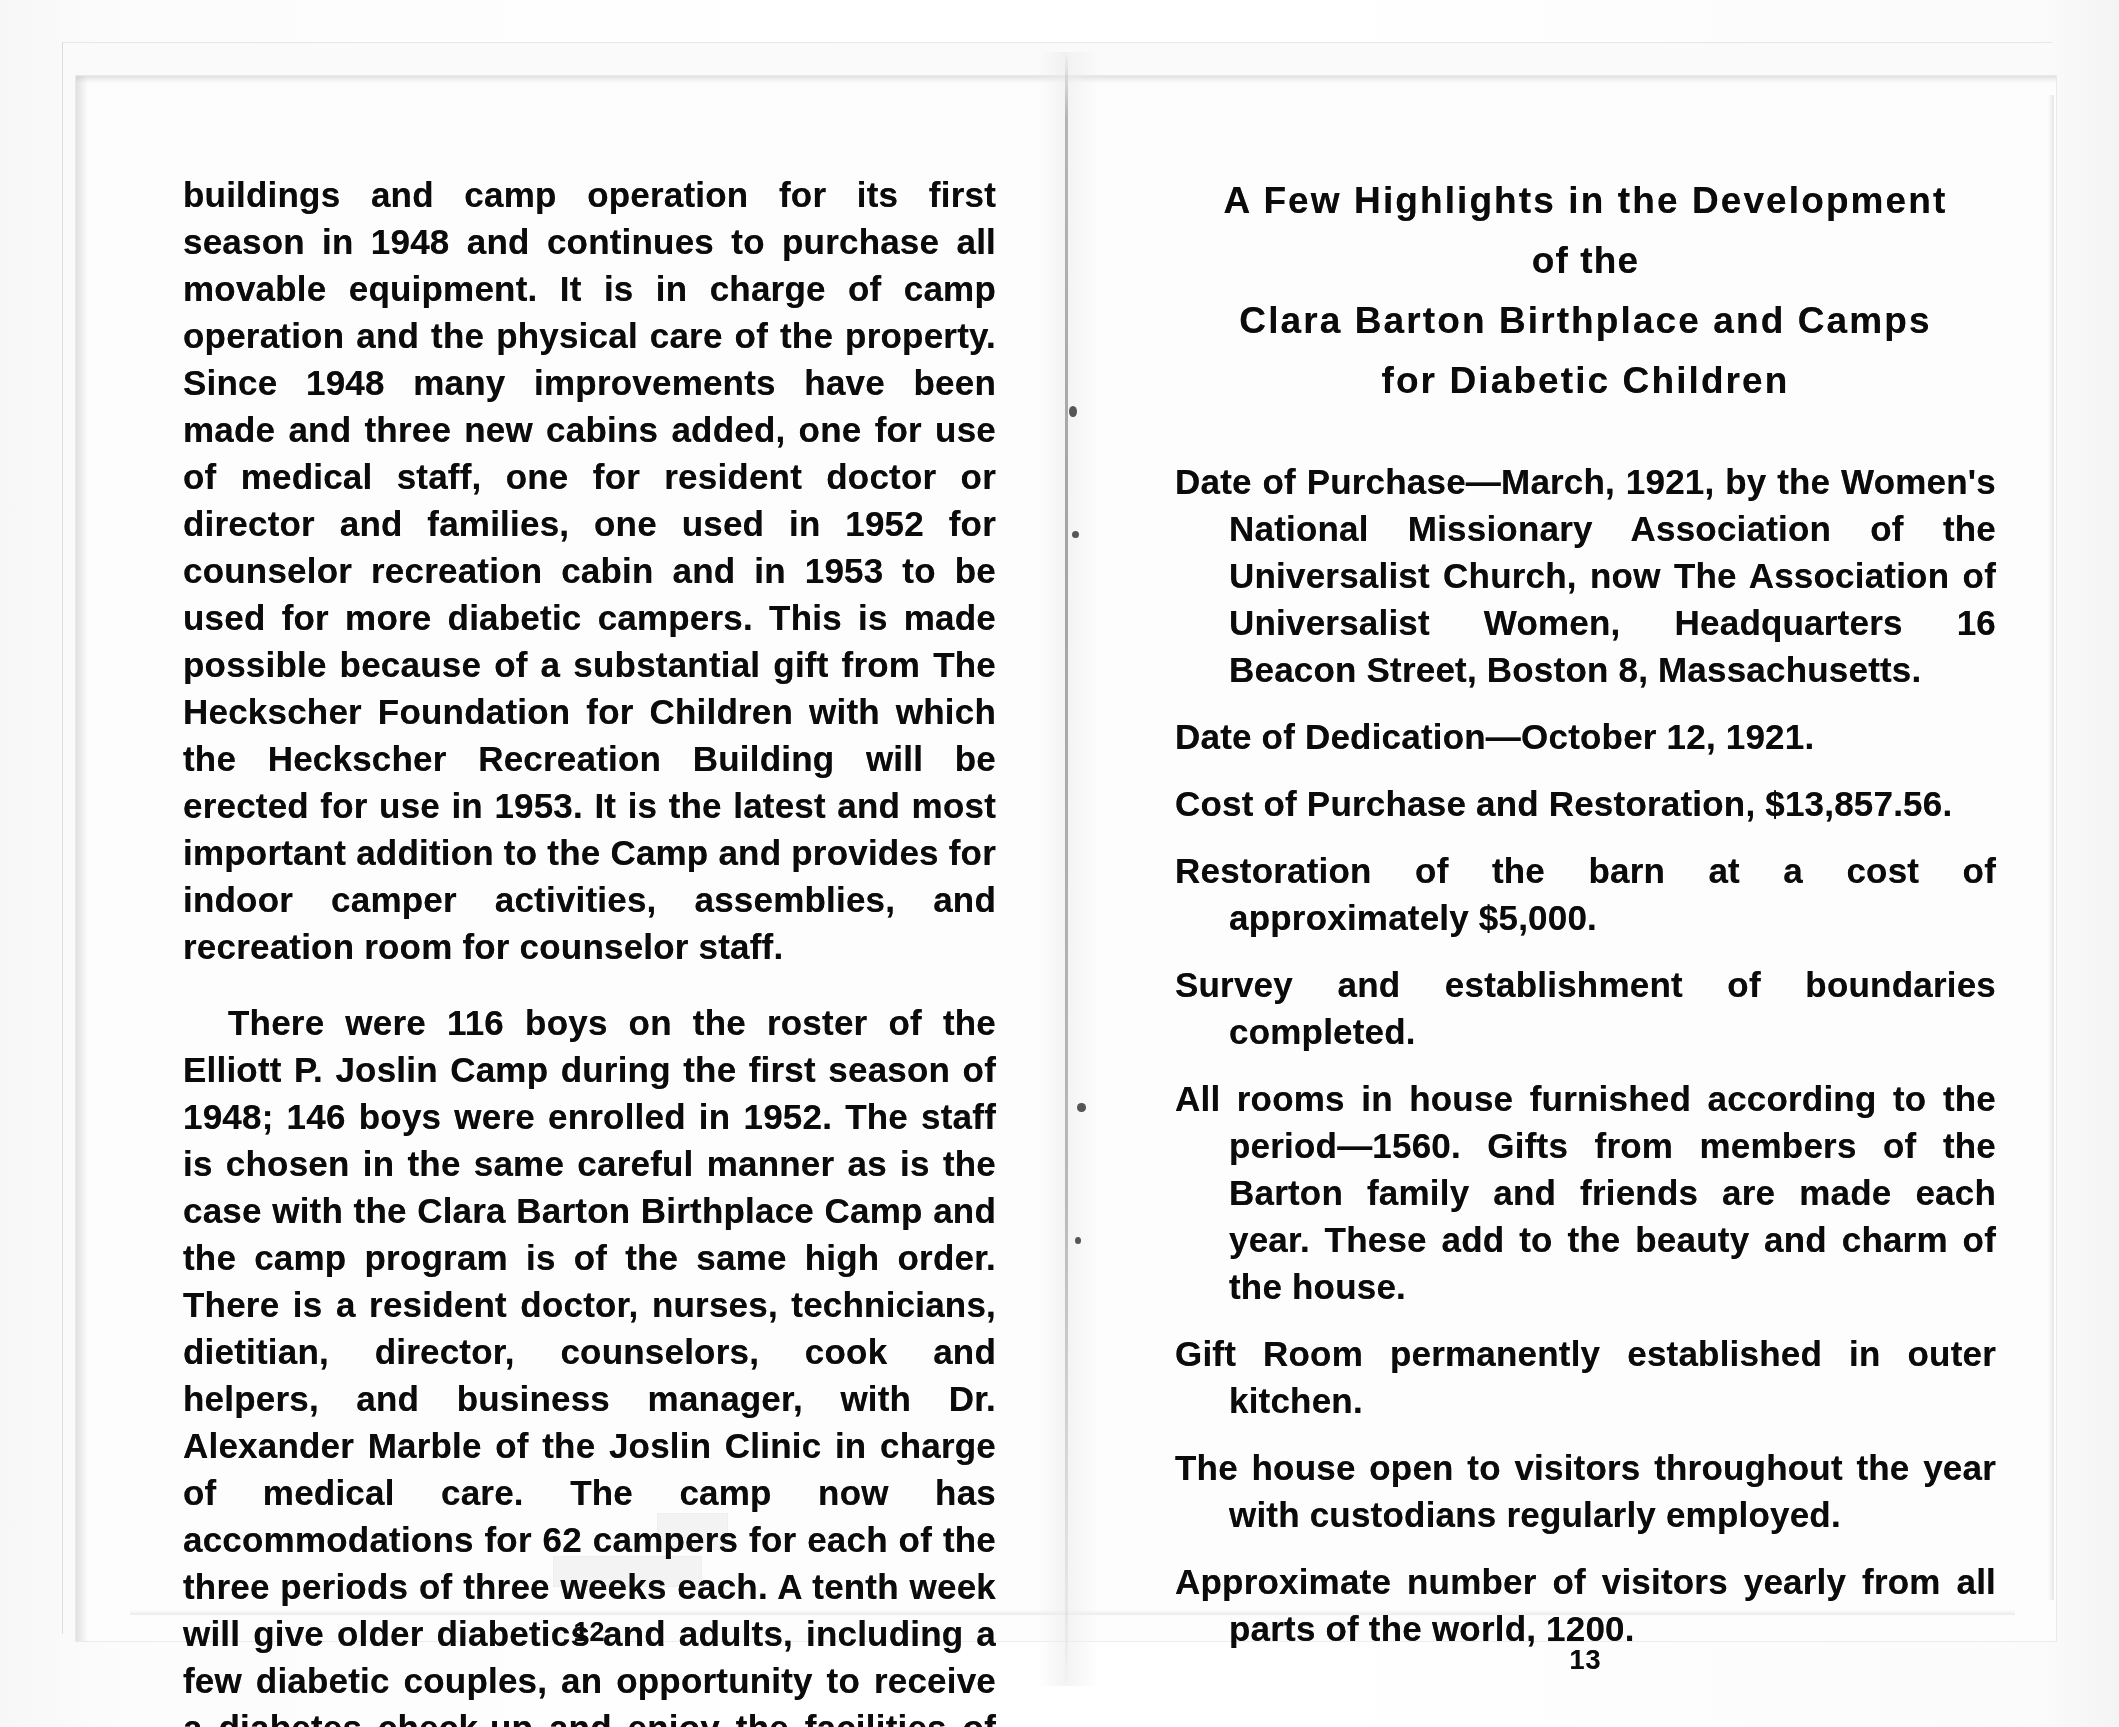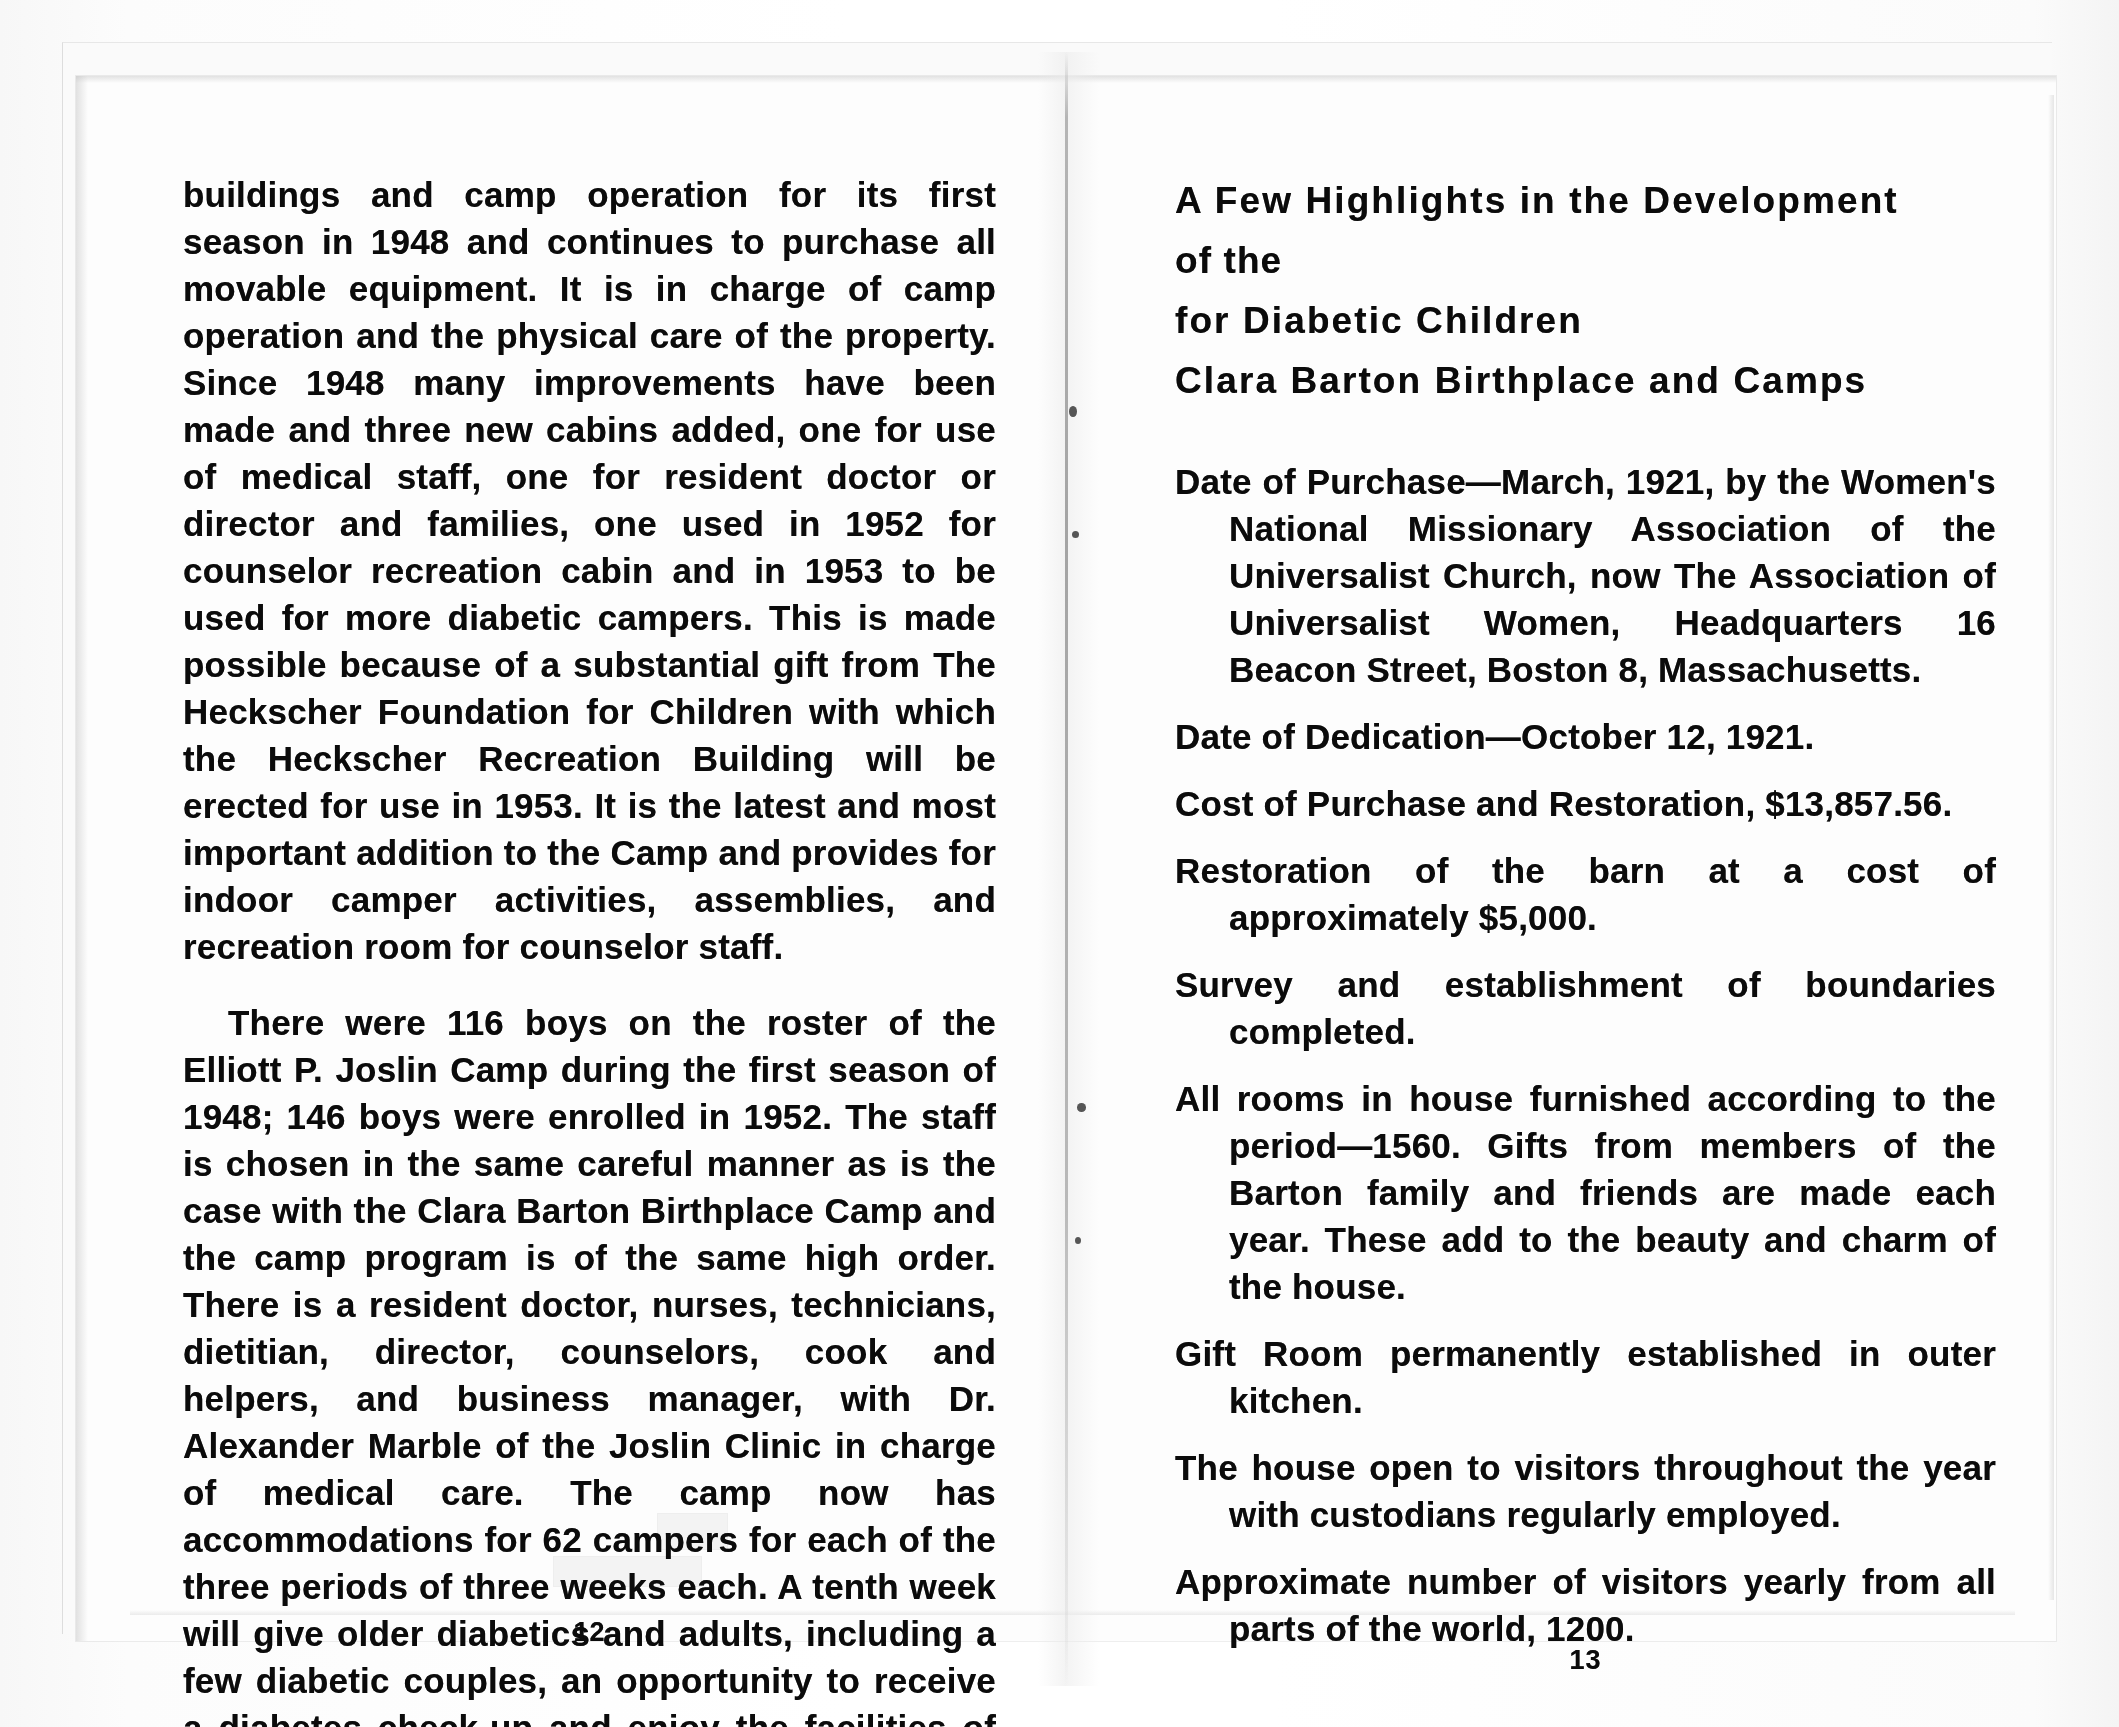--- a/index.html
+++ b/index.html
@@ -152,21 +152,21 @@
   .body-text:last-of-type { margin-bottom: 0; }
   .indent { text-indent: 45px; }
 
   
   .title-block { margin: 0 0 47px 0; }
   .title-line {
     font-size: 37px;
     line-height: 60px;
     font-weight: 700;
     color: #0b0b0b;
-    text-align: left;
+    text-align: center;
     letter-spacing: 1.1px;
     text-shadow: 0 0 0.5px rgba(0,0,0,0.55);
     white-space: nowrap;
   }
   .title-line.wide { letter-spacing: 2.1px; }
 
   
   .entry {
     font-size: 35px;
     line-height: 47px;
@@ -232,22 +232,22 @@
 
       <div class="folio folio-left">12</div>
     </div>
   </div>
 
   <div class="page page-right">
     <div class="col col-right">
       <div class="title-block">
         <div class="title-line wide">A Few Highlights in the Development</div>
         <div class="title-line">of the</div>
+        <div class="title-line wide">Clara Barton Birthplace and Camps</div>
         <div class="title-line wide">for Diabetic Children</div>
-        <div class="title-line wide">Clara Barton Birthplace and Camps</div>
       </div>
 
       <div class="entry">Date of Purchase—March, 1921, by the Women's National Missionary Association of the Universalist Church, now The Association of Universalist Women, Headquarters 16 Beacon Street, Boston 8, Massachusetts.</div>
       <div class="entry nojust">Date of Dedication—October 12, 1921.</div>
       <div class="entry nojust">Cost of Purchase and Restoration, $13,857.56.</div>
       <div class="entry">Restoration of the barn at a cost of approximately $5,000.</div>
       <div class="entry">Survey and establishment of boundaries completed.</div>
       <div class="entry">All rooms in house furnished according to the period—1560. Gifts from members of the Barton family and friends are made each year. These add to the beauty and charm of the house.</div>
       <div class="entry">Gift Room permanently established in outer kitchen.</div>
       <div class="entry">The house open to visitors throughout the year with custodians regularly employed.</div>

